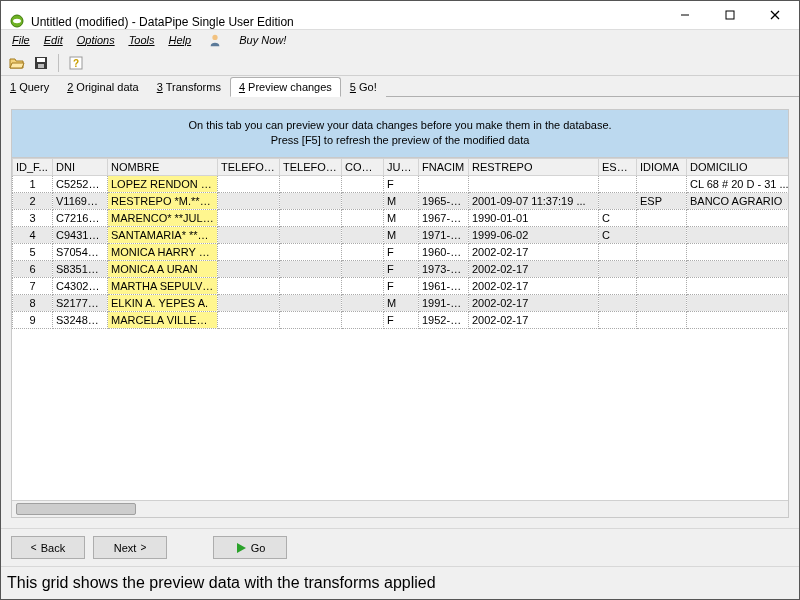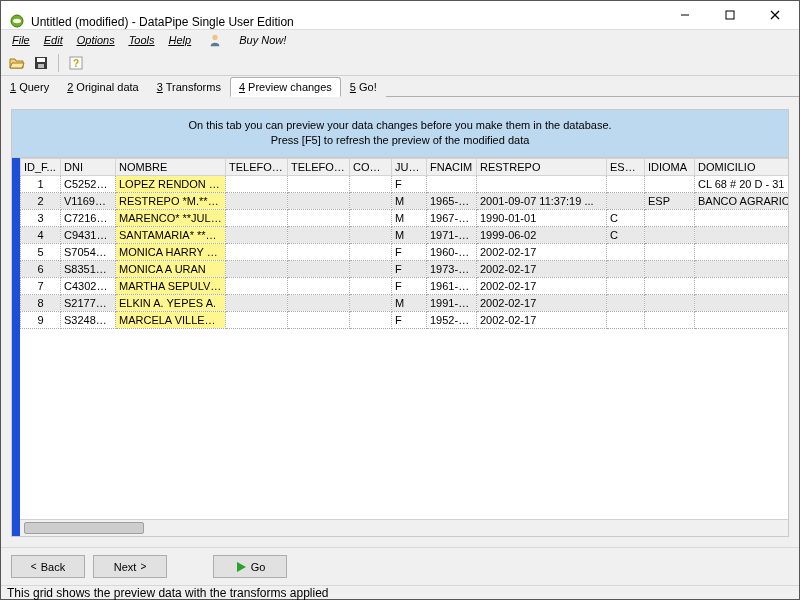--- a/index.html
+++ b/index.html
@@ -33,41 +33,41 @@
 .tabs { height: 21px; display: flex; background: #f0f0f0; border-bottom: 1px solid #b0b0b0; }
 .tab { padding: 3px 8px 2px; font-size: 11px; border: 1px solid transparent; border-bottom: none; background: #f0f0f0; cursor: default; position:relative; top:1px; }
 .tab .underline { text-decoration: underline; }
 .tab.active { background: #fff; border: 1px solid #b0b0b0; border-bottom: 1px solid #fff; border-radius: 3px 3px 0 0; }
 
 
 .main { flex: 1; background: #f0f0f0; padding: 12px 10px 10px; display: flex; flex-direction: column; min-height: 0; }
 
 .info-banner { background: #bcd9ef; color: #000; text-align: center; padding: 8px 6px; font-size: 11px; line-height: 1.4; border:1px solid #c9c9c9; border-bottom:none; }
 
-.grid-wrap { flex: 1; border: 1px solid #c9c9c9; overflow: hidden; display: flex; flex-direction: column; background: #1d4ed8; min-height:0;padding-left:8px; }
+.grid-wrap { flex: 1; border: 1px solid #c9c9c9; overflow: hidden; display: flex; flex-direction: column; background: #a3a3a3; min-height:0; }
 
 table.grid { border-collapse: collapse; width: 100%; font-size: 11px; table-layout: fixed; }
 .grid th, .grid td { border: 1px dotted #aaa; padding: 2px 3px; height: 17px; white-space: nowrap; overflow: hidden; text-overflow: ellipsis; text-align: left; }
 .grid th { background: #f0f0f0; font-weight: normal; border:1px solid #d4d4d4; position: sticky; top:0; }
 .grid tr.alt td { background: #e9e9e9; }
 .grid td.hl { background: #fff68f !important; }
 .grid td.rownum { text-align: center; background:#fff; }
 
 .grid-scroll-x { height: 17px; background: #f0f0f0; border-top:1px solid #d0d0d0; position:relative; }
 .scroll-thumb { position:absolute; left:4px; top:2px; height:12px; width:120px; background:#cdcdcd; border:1px solid #a0a0a0; border-radius:2px; }
 
 .grid-body { flex:1; overflow:auto; background:#fff; }
 
 
 .bottom { padding: 7px 10px; display: flex; gap: 8px; align-items: center; background: #f0f0f0; border-top:1px solid #d8d8d8; }
 .btn { min-width: 74px; height: 23px; background: #e1e1e1; border: 1px solid #adadad; display: inline-flex; align-items: center; justify-content: center; gap: 4px; font-size: 11px; cursor: default; }
 .btn .arrow { font-size:10px; }
 .btn.go-btn svg { width:12px; height:12px; }
 
-.status { height: 14px; padding: 2px 6px; background: #f0f0f0; font-size: 12px; border-top:1px solid #d8d8d8; display:flex; align-items:center; }
+.status { height: 33px; padding: 2px 6px; background: #f0f0f0; font-size: 16px; border-top:1px solid #d8d8d8; display:flex; align-items:center; }
 
 
 .c0{width:40px}.c1{width:55px}.c2{width:110px}.c3{width:62px}.c4{width:62px}.c5{width:42px}.c6{width:35px}.c7{width:50px}.c8{width:130px}.c9{width:38px}.c10{width:50px}.c11{width:110px}
 </style>
 </head>
 <body>
 
 <div class="window">
 
   <div class="titlebar">

